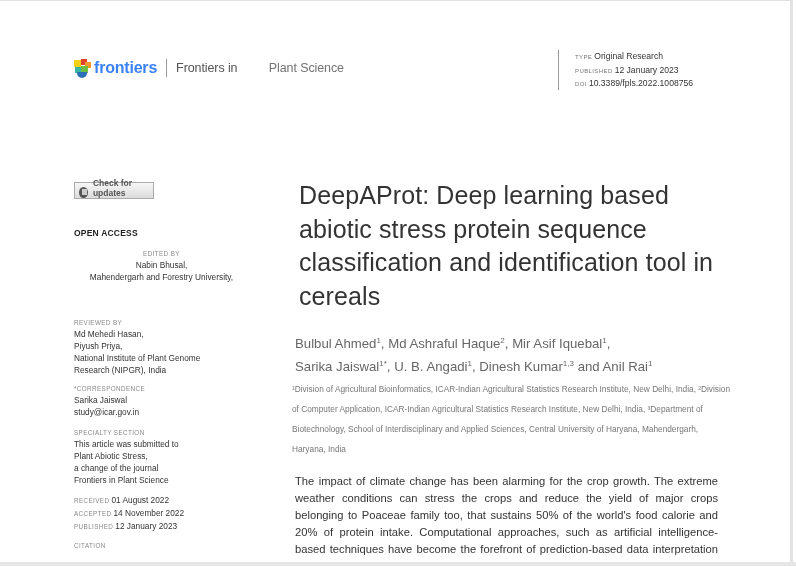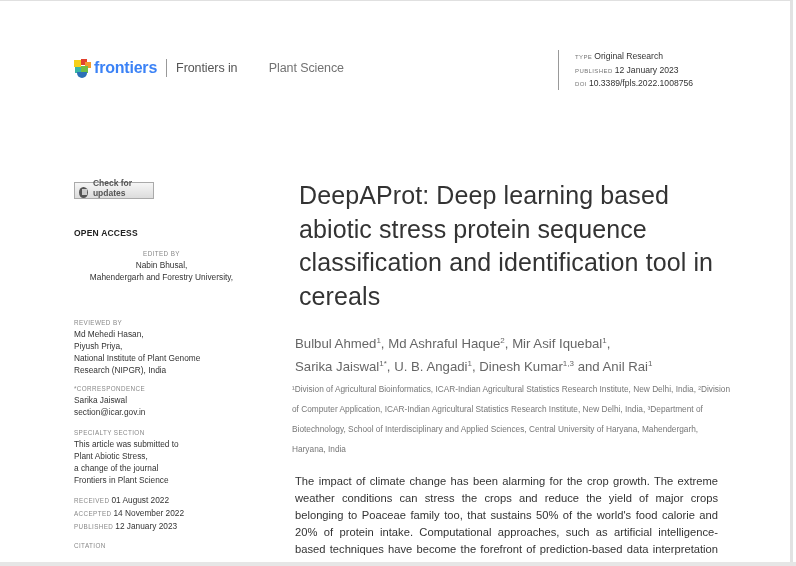--- a/index.html
+++ b/index.html
@@ -100,21 +100,21 @@
     <div class="lbl">REVIEWED BY</div>
     <div class="txt">Md Mehedi Hasan,</div>
     <div class="txt">Piyush Priya,</div>
     <div class="txt">National Institute of Plant Genome</div>
     <div class="txt">Research (NIPGR), India</div>
   </div>
 
   <div class="side" style="top:383px;">
     <div class="lbl">*CORRESPONDENCE</div>
     <div class="txt">Sarika Jaiswal</div>
-    <div class="txt">section@icar.gov.in</div>
+    <div class="txt">study@icar.gov.in</div>
   </div>
 
   <div class="side" style="top:427px;">
     <div class="lbl">SPECIALTY SECTION</div>
     <div class="txt">This article was submitted to</div>
     <div class="txt">Plant Abiotic Stress,</div>
     <div class="txt">a change of the journal</div>
     <div class="txt">Frontiers in Plant Science</div>
   </div>
 

